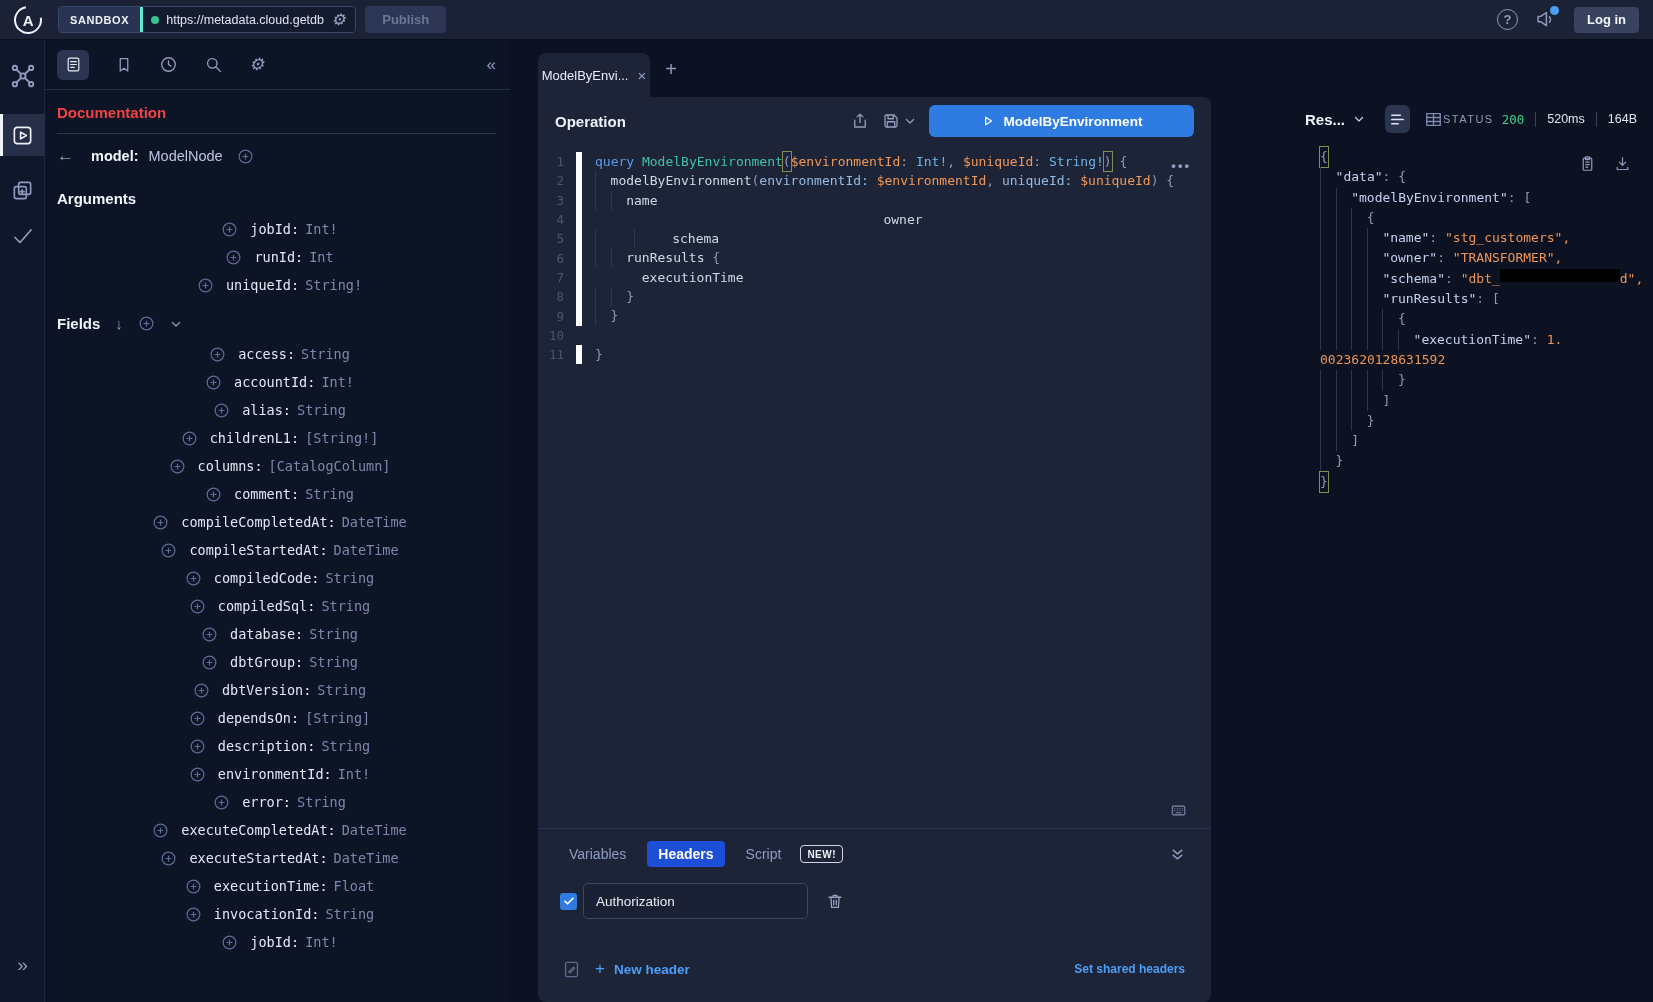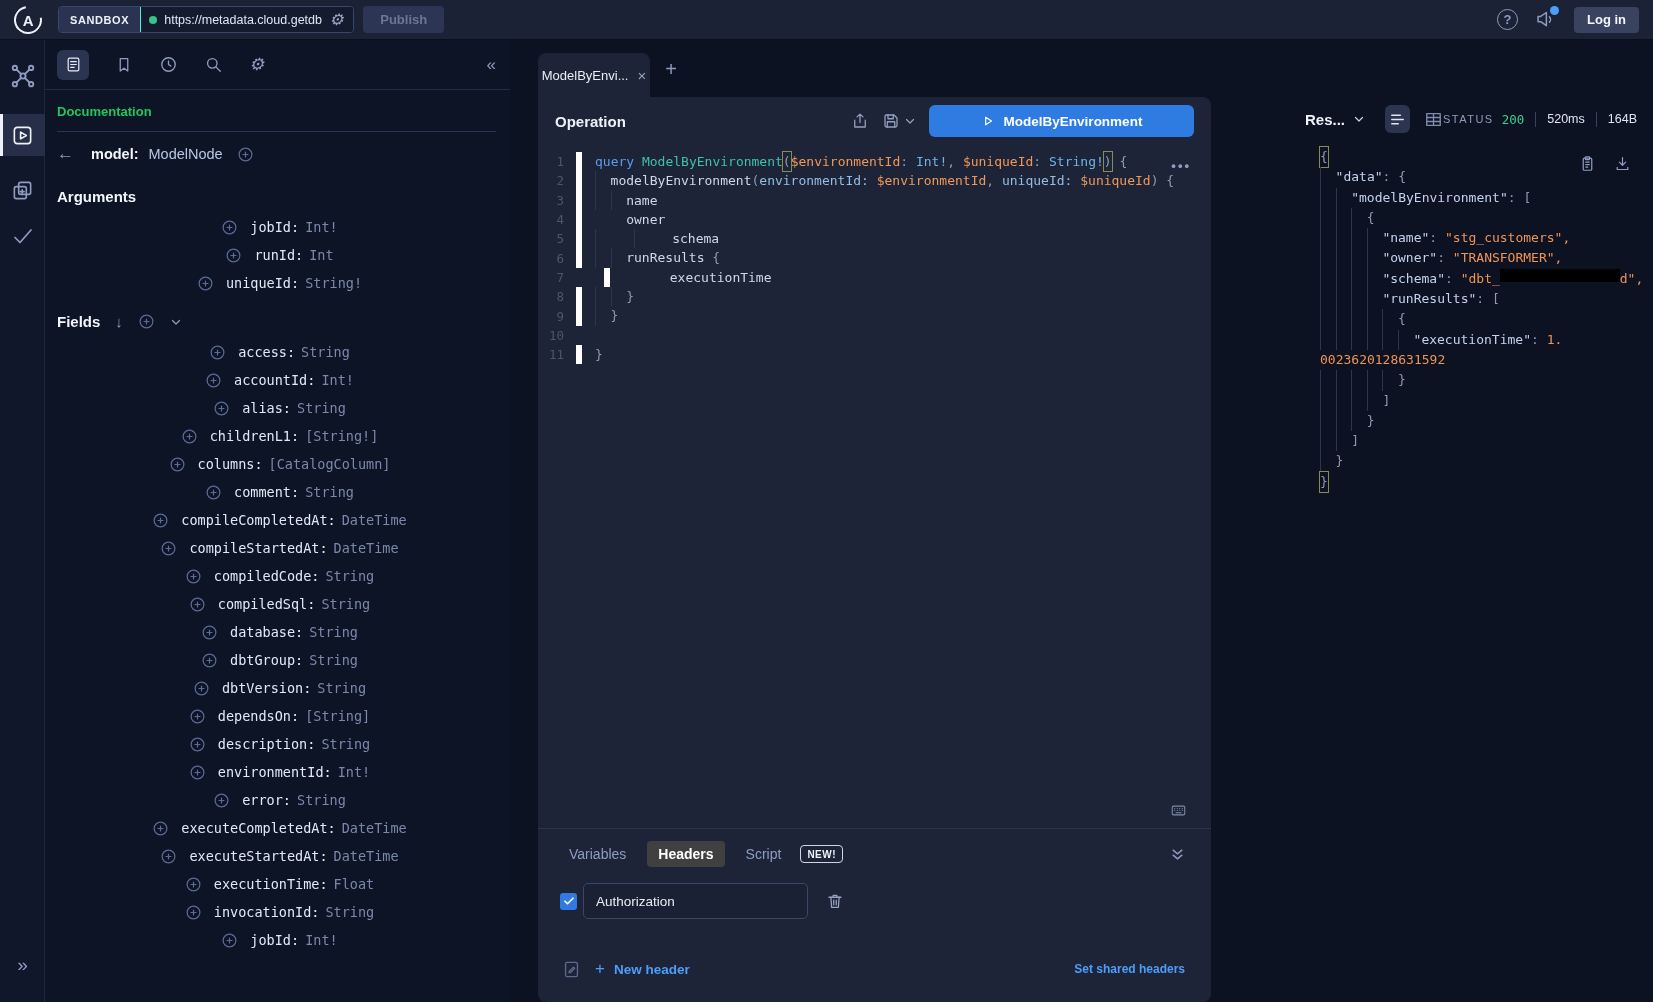--- a/index.html
+++ b/index.html
@@ -9,21 +9,21 @@
 
   
   #topbar{position:absolute;left:0;top:0;width:1653px;height:40px;background:#1b2236;
           display:flex;align-items:center;padding:0 14px;border-bottom:1px solid #0a0f1c;}
   #logo{width:28px;height:28px;border-radius:50%;border:2px solid #eef2f8;border-top-color:transparent;
         transform:rotate(35deg);display:flex;align-items:center;justify-content:center;flex:none;}
   #logo span{transform:rotate(-35deg);font-weight:bold;font-size:15px;color:#eef2f8;}
   #endpoint{display:flex;align-items:stretch;height:27px;border:1px solid #39466b;border-radius:4px;
             margin-left:16px;overflow:hidden;}
   #sandbox-chip{background:#2a3452;display:flex;align-items:center;padding:0 11px;
-                font-size:11px;font-weight:bold;letter-spacing:.6px;color:#eef2f8;border-right:1px solid #5eead4;}
+                font-size:11px;font-weight:bold;letter-spacing:.6px;color:#eef2f8;border-right:3px solid #5eead4;}
   #urlbox{background:#141b2f;display:flex;align-items:center;gap:7px;padding:0 8px;width:212px;}
   .dot-green{width:8px;height:8px;border-radius:50%;background:#35c48d;flex:none;}
   #url-text{font-size:12.5px;color:#dfe5f2;white-space:nowrap;overflow:hidden;width:158px;}
   #publish-btn{margin-left:9px;height:27px;padding:0 17px;background:#2c3553;border-radius:4px;border:none;
                color:#6b7795;font-size:13px;font-weight:bold;}
   #topbar-right{margin-left:auto;display:flex;align-items:center;gap:17px;}
   #help-icon{width:21px;height:21px;border-radius:50%;border:1.5px solid #8f9cc0;color:#8f9cc0;
              display:flex;align-items:center;justify-content:center;font-size:13px;font-weight:bold;}
   #megaphone-wrap{position:relative;width:22px;height:22px;color:#8f9cc0;}
   #megaphone-dot{position:absolute;right:-2px;top:-3px;width:9px;height:9px;border-radius:50%;background:#4c9ff8;}
@@ -36,21 +36,21 @@
   #rail-selected{position:relative;width:45px;height:42px;background:#272f48;display:flex;align-items:center;justify-content:center;color:#eef2f8;}
   #rail-selected::before{content:"";position:absolute;left:0;top:0;width:3px;height:42px;background:#eef2f8;}
   #rail-expand{position:absolute;bottom:26px;left:0;width:45px;text-align:center;color:#8f9cc0;font-size:19px;}
 
   
   #docpanel{position:absolute;left:45px;top:40px;width:465px;height:962px;background:#0d1426;overflow:hidden;}
   #doc-toolbar{height:50px;display:flex;align-items:center;padding:0 12px;gap:26px;border-bottom:1px solid #222c47;color:#8f9cc0;}
   #doc-pill{width:32px;height:30px;background:#2b3450;border-radius:6px;display:flex;align-items:center;justify-content:center;color:#e6ebf5;}
   #doc-collapse{margin-left:auto;color:#8f9cc0;font-size:17px;padding-right:2px;}
   #doc-body{padding:14px 14px 0 12px;}
-  #doc-title{font-size:13px;font-weight:bold;color:#22c55e;}
+  #doc-title{font-size:15px;font-weight:bold;color:#ef4444;}
   #doc-hr{border:none;border-top:1px solid #2a3553;margin:12px 0 0 0;}
   #model-row{display:flex;align-items:center;margin-top:12px;gap:8px;}
   #back-arrow{color:#8f9cc0;font-size:17px;width:26px;}
   #model-label{font-size:14.5px;font-weight:bold;color:#f2f5fa;}
   #model-type{font-size:14.5px;color:#b9c6e2;margin-left:2px;}
   .section-h{font-size:15px;font-weight:bold;color:#f2f5fa;}
   #arguments-title{margin-top:24px;}
   .drow{height:28px;display:flex;align-items:center;gap:12px;padding-left:6px;justify-content:center;}
   .plusc{width:17px;height:17px;flex:none;color:#5c6c96;}
   .fname{font-family:"DejaVu Sans Mono",monospace;font-size:13.5px;color:#e2e9f5;white-space:pre;}
@@ -87,21 +87,21 @@
   .c-at{color:#95bce4;}.c-f{color:#ccd9ea;}.c-p{color:#8e9ab4;}
   .c-key{color:#c4d1f0;}.c-s{color:#ef9454;}
   .tok-box{outline:1px solid #878b54;}
   #editor-menu{position:absolute;right:20px;top:13px;color:#8f9cc0;letter-spacing:2px;font-weight:bold;font-size:13px;}
   #kbd-icon{position:absolute;right:22px;bottom:10px;color:#7e8bac;}
 
   
   #sub-divider{border:none;border-top:1px solid #2a3452;margin:0;}
   #subtabs{height:46px;display:flex;align-items:center;gap:10px;padding:0 20px;margin-top:2px;}
   .subtab{font-size:14px;color:#8d9cc2;padding:5px 11px;}
-  .subtab.active{background:#404040;border-radius:4px;color:#fff;font-weight:bold;}
+  .subtab.active{background:#1d4ed8;border-radius:4px;color:#fff;font-weight:bold;}
   #new-badge{border:1px solid #cfd6e8;border-radius:4px;color:#eef2f8;font-size:10px;font-weight:bold;
              letter-spacing:.5px;padding:2.5px 6px;margin-left:-2px;}
   #subtabs-collapse{margin-left:auto;color:#8f9cc0;padding-right:6px;}
   #hdr-row{display:flex;align-items:center;padding-left:22px;margin-top:6px;}
   #hdr-check{width:17px;height:17px;background:#2f7be0;border-radius:3px;display:flex;align-items:center;
              justify-content:center;color:#fff;flex:none;}
   #hdr-key{margin-left:6px;width:225px;height:36px;background:#1a2134;border:1px solid #3b4766;border-radius:5px;
            color:#e8edf2;font-size:13.5px;padding:0 12px;font-family:"Liberation Sans",sans-serif;}
   #hdr-value{margin-left:7px;width:395px;height:36px;border:1px solid #3b4766;border-radius:5px;background:#1a2134;
              display:flex;align-items:center;padding:0 5px 0 9px;gap:5px;}
@@ -603,21 +603,21 @@
           <div class="eline">
             <span class="lnum">3</span>
             <span class="lcode" style="display: flex; align-items: stretch;">
               <i class="g"></i>
               <i class="g"></i>
               <span class="tk c-f">name</span>
             </span>
           </div>
           <div class="eline">
             <span class="lnum">4</span>
-            <span class="lcode" style="display: flex; align-items: center;">
+            <span class="lcode" style="display: flex; align-items: center; flex-direction: column;">
               <i class="g"></i>
               <i class="g"></i>
               <span class="tk c-f">owner</span>
             </span>
           </div>
           <div class="eline">
             <span class="lnum">5</span>
             <span class="lcode" style="display: flex; align-items: stretch; gap: 23px;">
               <i class="g"></i>
               <i class="g"></i>
@@ -628,21 +628,21 @@
             <span class="lnum">6</span>
             <span class="lcode" style="display: flex; align-items: stretch;">
               <i class="g"></i>
               <i class="g"></i>
               <span class="tk c-f">runResults</span>
               <span class="tk c-p"> {</span>
             </span>
           </div>
           <div class="eline">
             <span class="lnum">7</span>
-            <span class="lcode" style="display: flex; align-items: flex-start; margin-left: 28px;">
+            <span class="lcode" style="display: flex; align-items: flex-start;">
               <i class="g"></i>
               <i class="g"></i>
               <i class="g"></i>
               <span class="tk c-f">executionTime</span>
             </span>
           </div>
           <div class="eline">
             <span class="lnum">8</span>
             <span class="lcode" style="display: flex; align-items: stretch;">
               <i class="g"></i>

